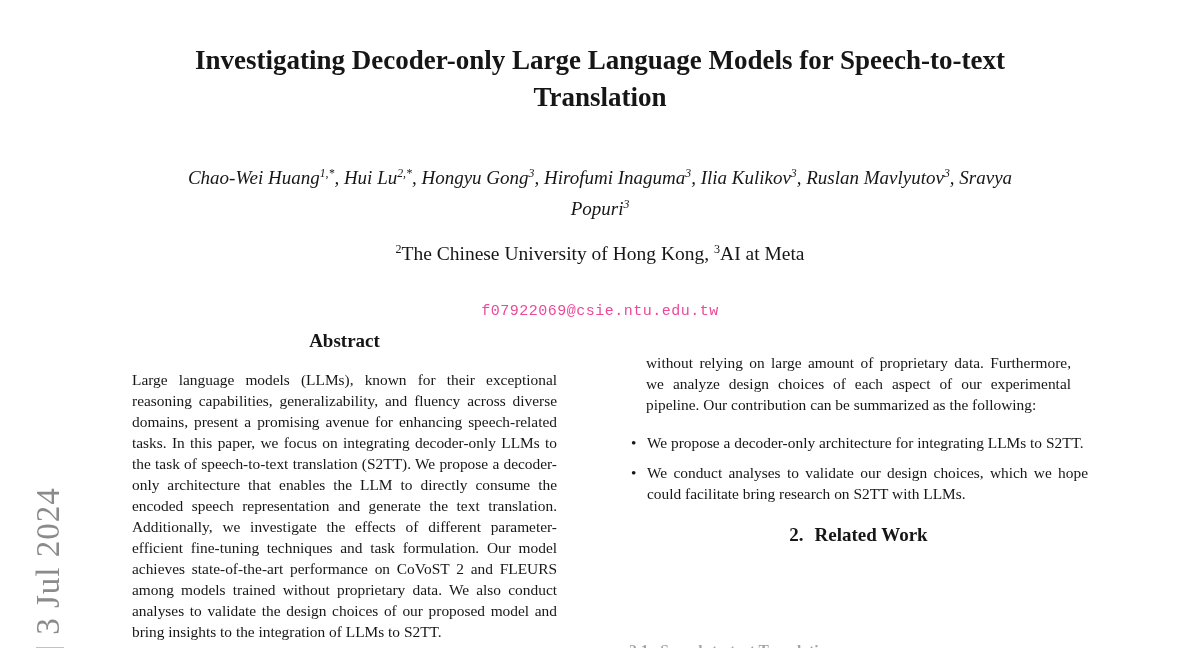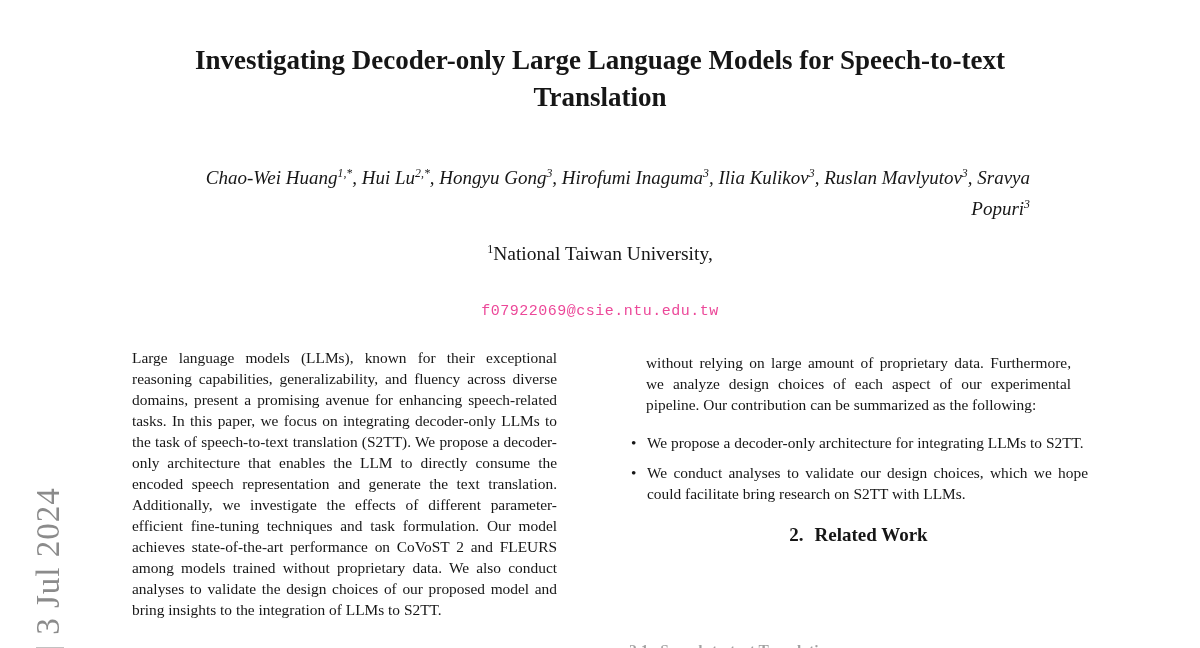--- a/index.html
+++ b/index.html
@@ -42,21 +42,21 @@
     line-height: 37px;
     font-weight: bold;
     font-family: Liberation Serif, serif;
   }
 
   .authors {
     position: absolute;
     top: 162px;
     left: 170px;
     width: 860px;
-    text-align: right;
+    text-align: center;
     font-style: italic;
     font-size: 19px;
     line-height: 31px;
   }
   .authors sup, .affiliations sup {
     font-size: 0.62em;
     line-height: 0;
   }
 
   .affiliations {
@@ -156,26 +156,27 @@
 
   <div class="watermark">] 3 Jul 2024</div>
 
   <div class="title">
     <span class="title-inner">Investigating Decoder-only Large Language Models for Speech-to-text Translation</span>
   </div>
 
   <div class="authors"><span>Chao-Wei Huang<sup>1,*</sup>, </span><span>Hui Lu<sup>2,*</sup>, </span><span>Hongyu Gong<sup>3</sup>, </span><span>Hirofumi Inaguma<sup>3</sup>, </span><span>Ilia Kulikov<sup>3</sup>, </span><span>Ruslan Mavlyutov<sup>3</sup>, </span><span>Sravya Popuri<sup>3</sup></span></div>
 
   <div class="affiliations">
-      <div><sup>1</sup>National Taiwan University,</div>
+      <div><sup>2</sup>The Chinese University of Hong Kong, <sup>3</sup>AI at Meta</div>
     </div>
 
   <div class="email">f07922069@csie.ntu.edu.tw</div>
 
   <div class="col-left">
+    <h3 class="abstract-heading">Abstract</h3>
     <p class="body-text">Large language models (LLMs), known for their exceptional reasoning capabilities, generalizability, and fluency across diverse domains, present a promising avenue for enhancing speech-related tasks. In this paper, we focus on integrating decoder-only LLMs to the task of speech-to-text translation (S2TT). We propose a decoder-only architecture that enables the LLM to directly consume the encoded speech representation and generate the text translation. Additionally, we investigate the effects of different parameter-efficient fine-tuning techniques and task formulation. Our model achieves state-of-the-art performance on CoVoST 2 and FLEURS among models trained without proprietary data. We also conduct analyses to validate the design choices of our proposed model and bring insights to the integration of LLMs to S2TT.</p>
   </div>
 
   <div class="col-right">
     <p class="body-text intro">without relying on large amount of proprietary data. Furthermore, we analyze design choices of each aspect of our experimental pipeline. Our contribution can be summarized as the following:</p>
     <ul class="contributions">
         <li>We propose a decoder-only architecture for integrating LLMs to S2TT.</li>
         <li>We conduct analyses to validate our design choices, which we hope could facilitate bring research on S2TT with LLMs.</li>
       </ul>
     <h3 class="section-heading">

